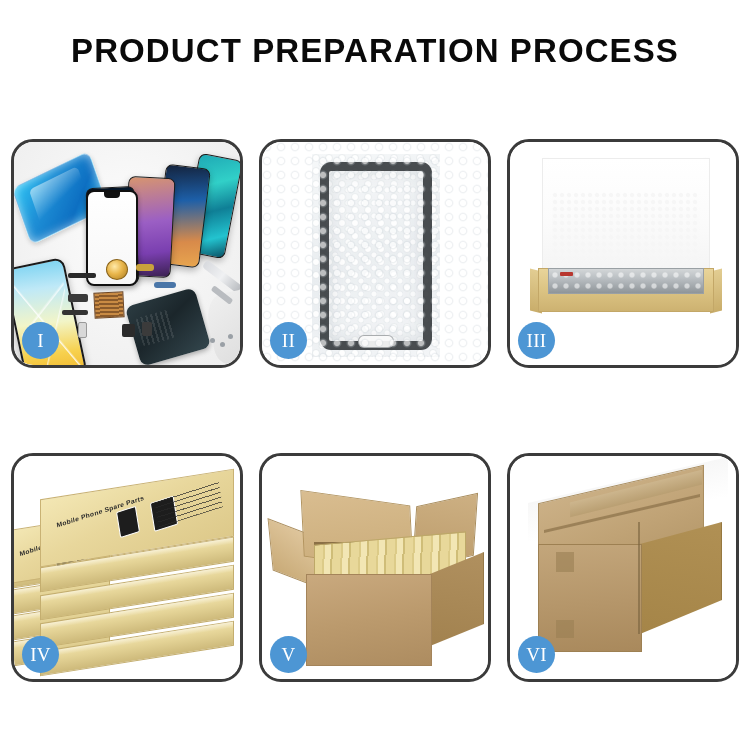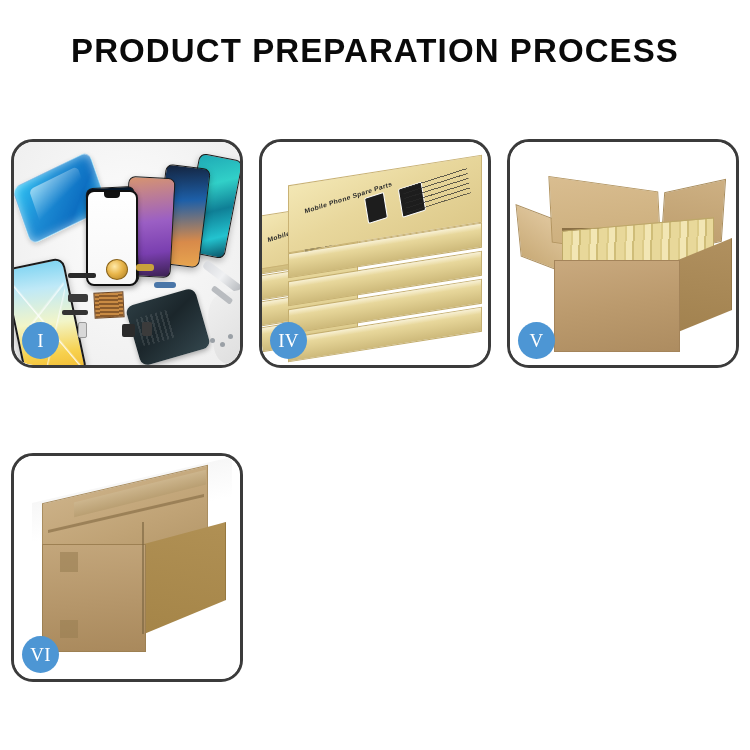--- a/index.html
+++ b/index.html
@@ -462,21 +462,45 @@
         <div class="p1-part p1-pg"></div>
         <div class="p1-part p1-ph"></div>
         <div class="p1-part p1-pi"></div>
         <div class="p1-part p1-pj"></div>
         <div class="p1-part p1-pk"></div>
         <div class="p1-part p1-pl"></div>
       </div>
       <div class="badge">I</div>
     </div>
 
-
+    <div class="panel">
+      <div class="panel-photo">
+        <div class="p2-bg"></div>
+        <div class="p2-wrap"></div>
+        <div class="p2-screen"></div>
+        <div class="p2-bubbles"></div>
+      </div>
+      <div class="badge">II</div>
+    </div>
+
+    <div class="panel">
+      <div class="panel-photo">
+        <div class="p3-bg"></div>
+        <div class="p3-lidflapL"></div>
+        <div class="p3-lidflapR"></div>
+        <div class="p3-lid"></div>
+        <div class="p3-foam"></div>
+        <div class="p3-frontflapL"></div>
+        <div class="p3-frontflapR"></div>
+        <div class="p3-boxbody"></div>
+        <div class="p3-boxinner"></div>
+        <div class="p3-redmark"></div>
+      </div>
+      <div class="badge">III</div>
+    </div>
 
     <div class="panel">
       <div class="panel-photo">
         <div class="p4-bg"></div>
 
         <div class="p4-stackL">
           <div class="p4-slab" style="top:112px"></div>
           <div class="p4-slab" style="top:86px"></div>
           <div class="p4-slab" style="top:60px"></div>
           <div class="p4-slab" style="top:34px"></div>

